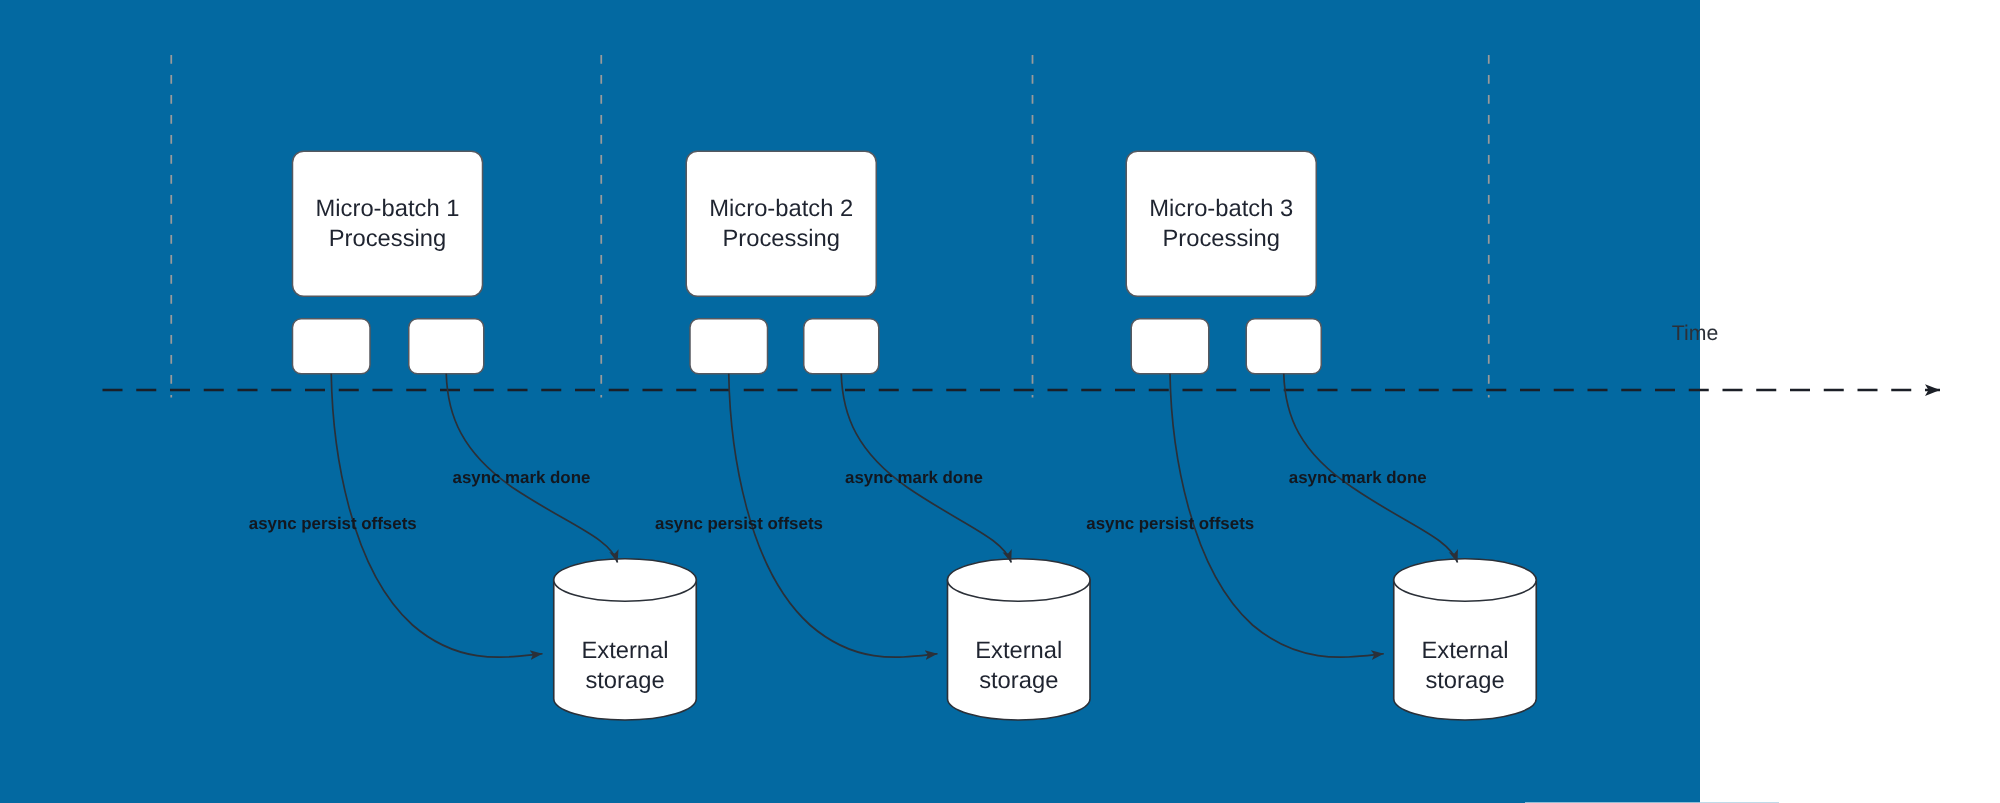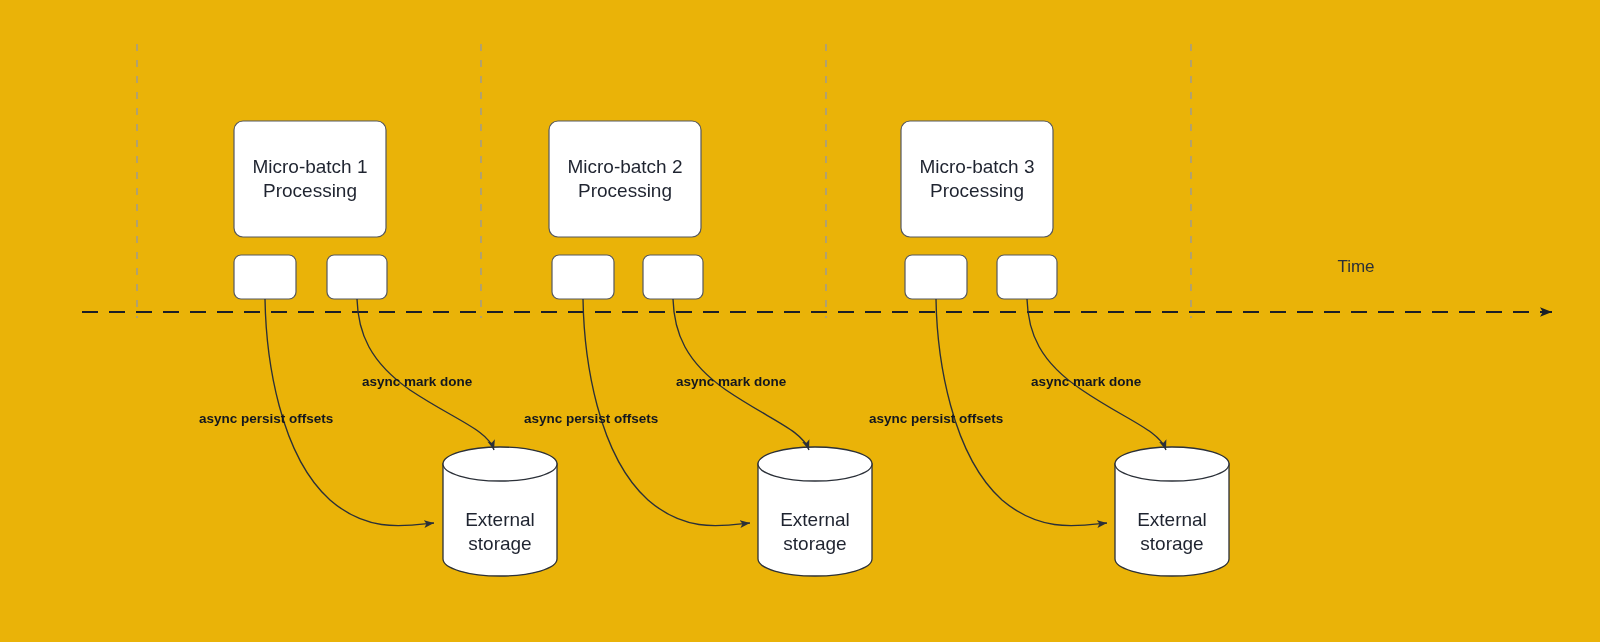--- a/index.html
+++ b/index.html
@@ -8,23 +8,23 @@
     background: #ffffff;
   }
   body {
     width: 1600px;
     height: 642px;
     font-family: "Liberation Sans", sans-serif;
     overflow: hidden;
   }
   #diagram-root {
     position: relative;
-    width: 1600px;
+    width: 1360px;
     height: 642px;
-    background: #eab308;
+    background: #0369a1;
   }
   svg.canvas {
     position: absolute;
     top: 0; left: 0;
     width: 1600px;
     height: 642px;
   }
   .node-text {
     font-family: "Liberation Sans", sans-serif;
     font-size: 19px;

